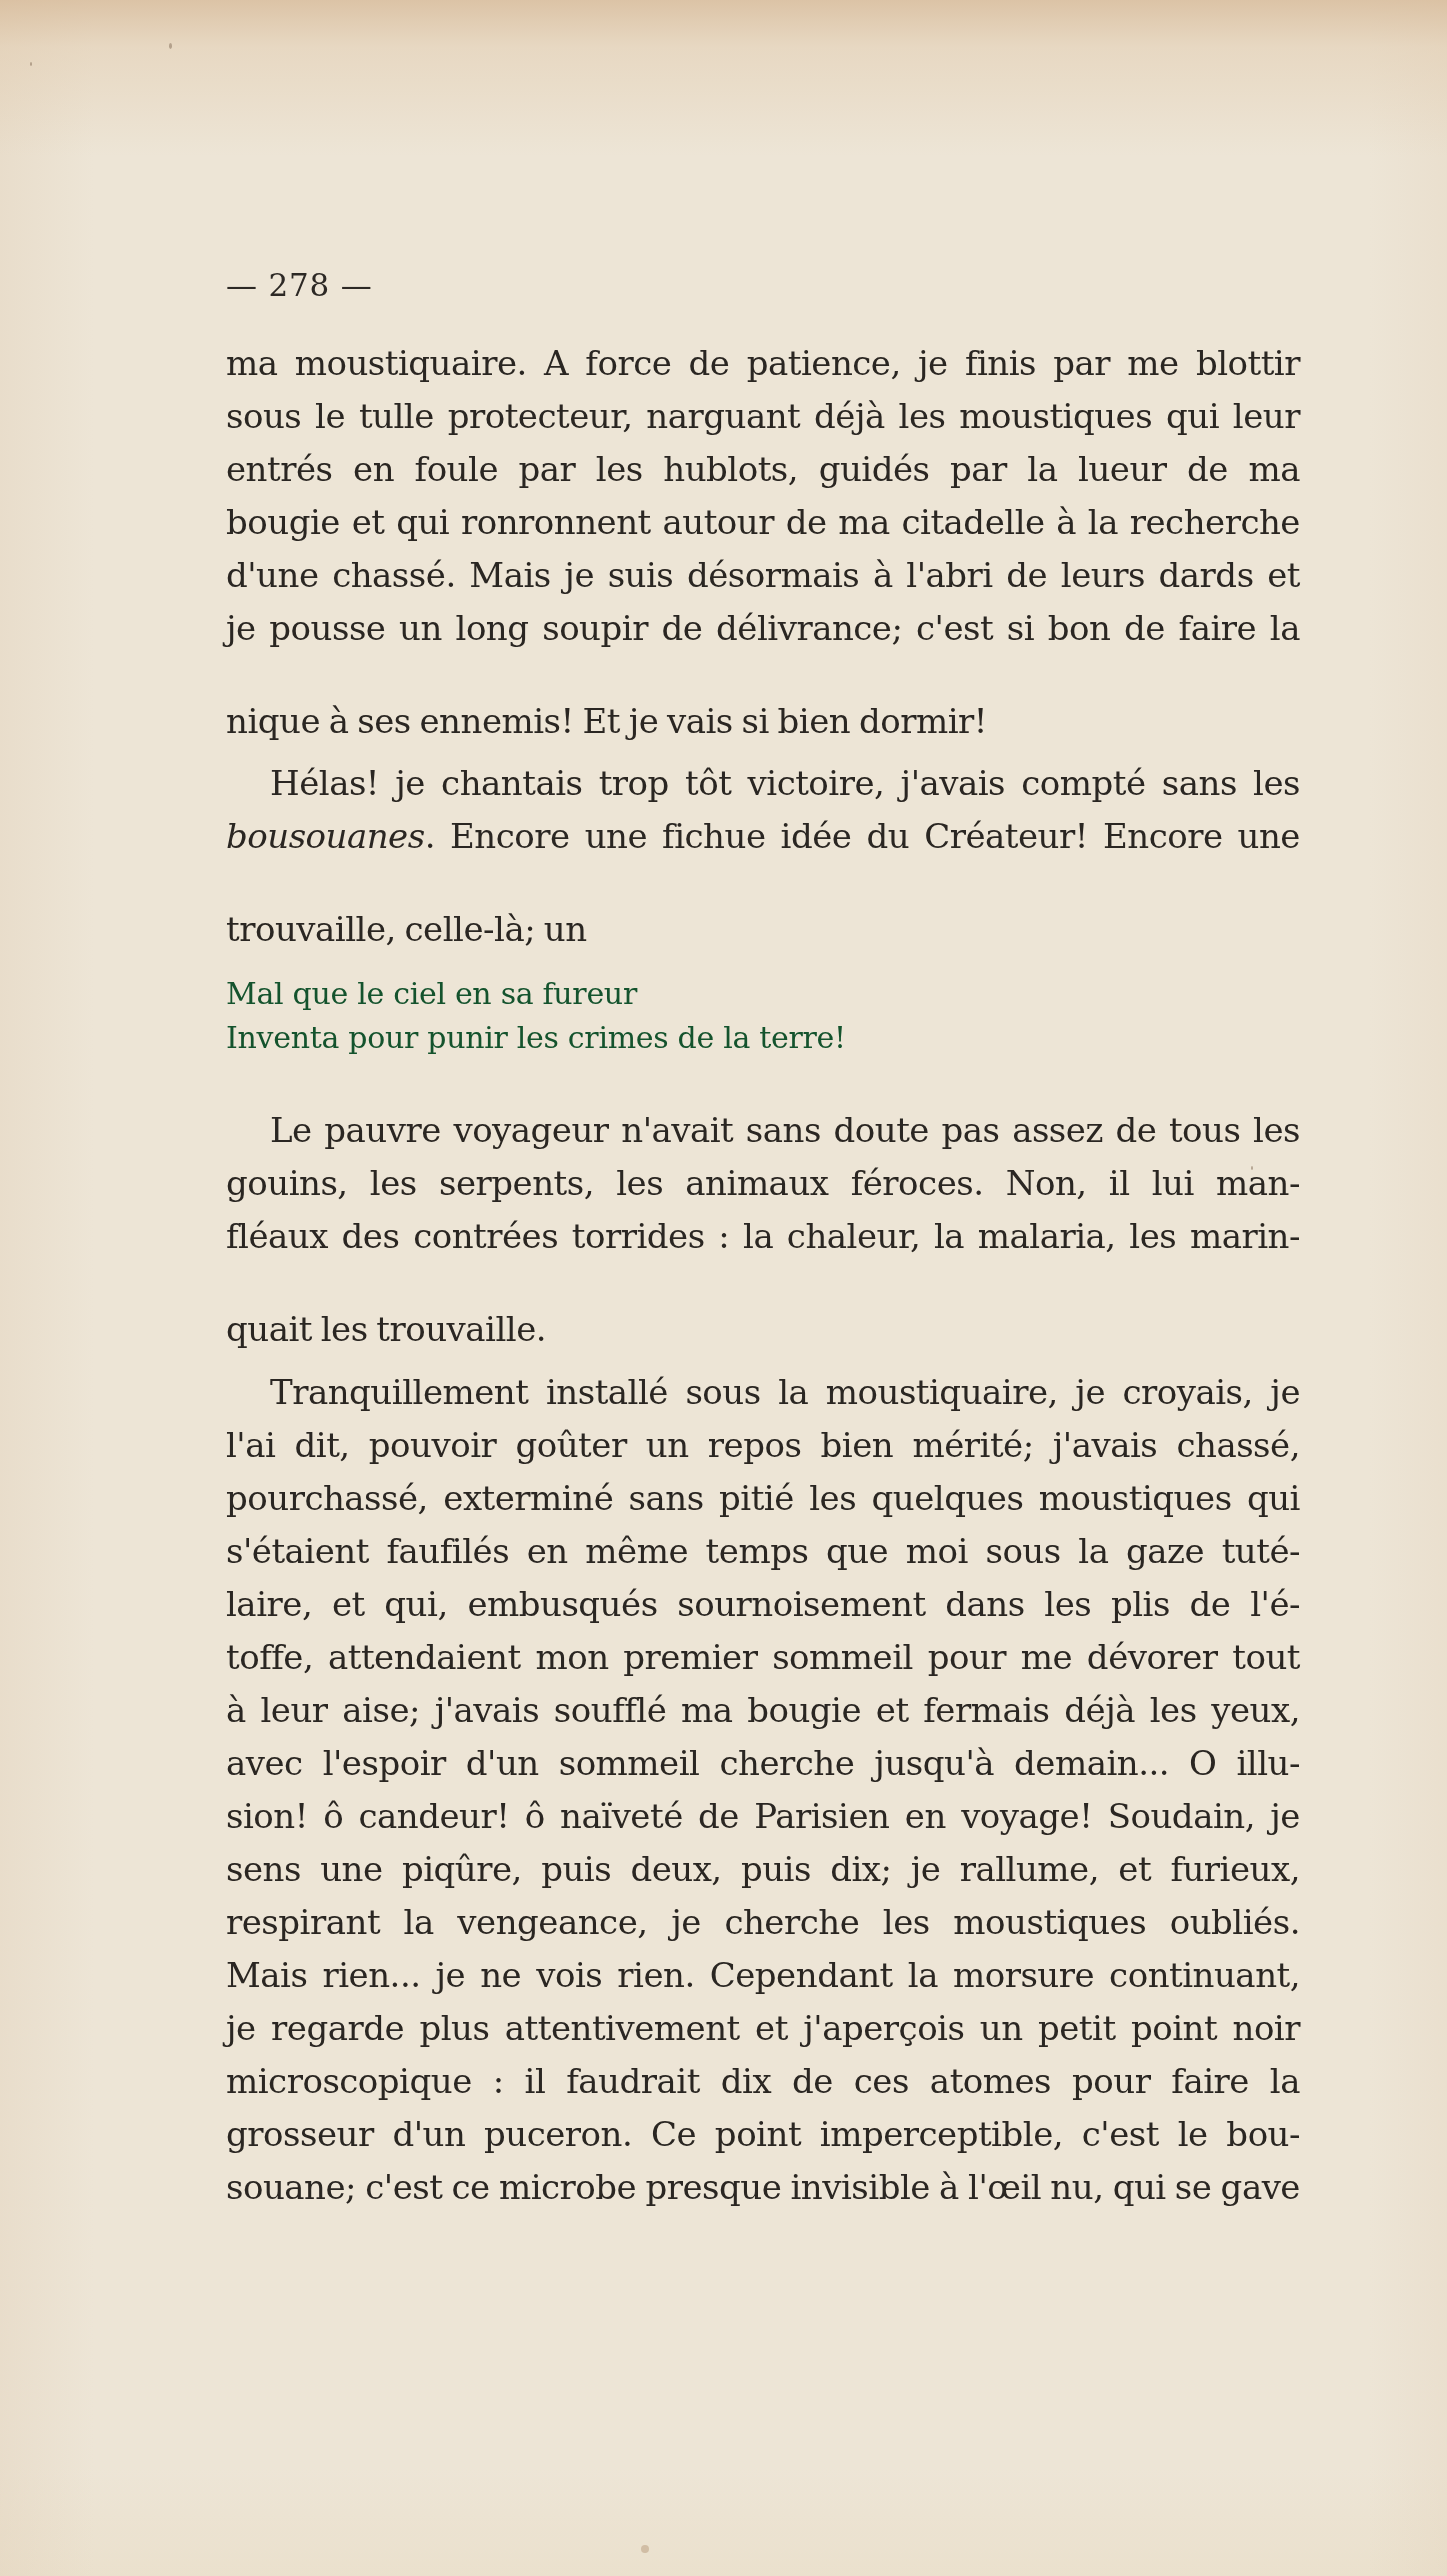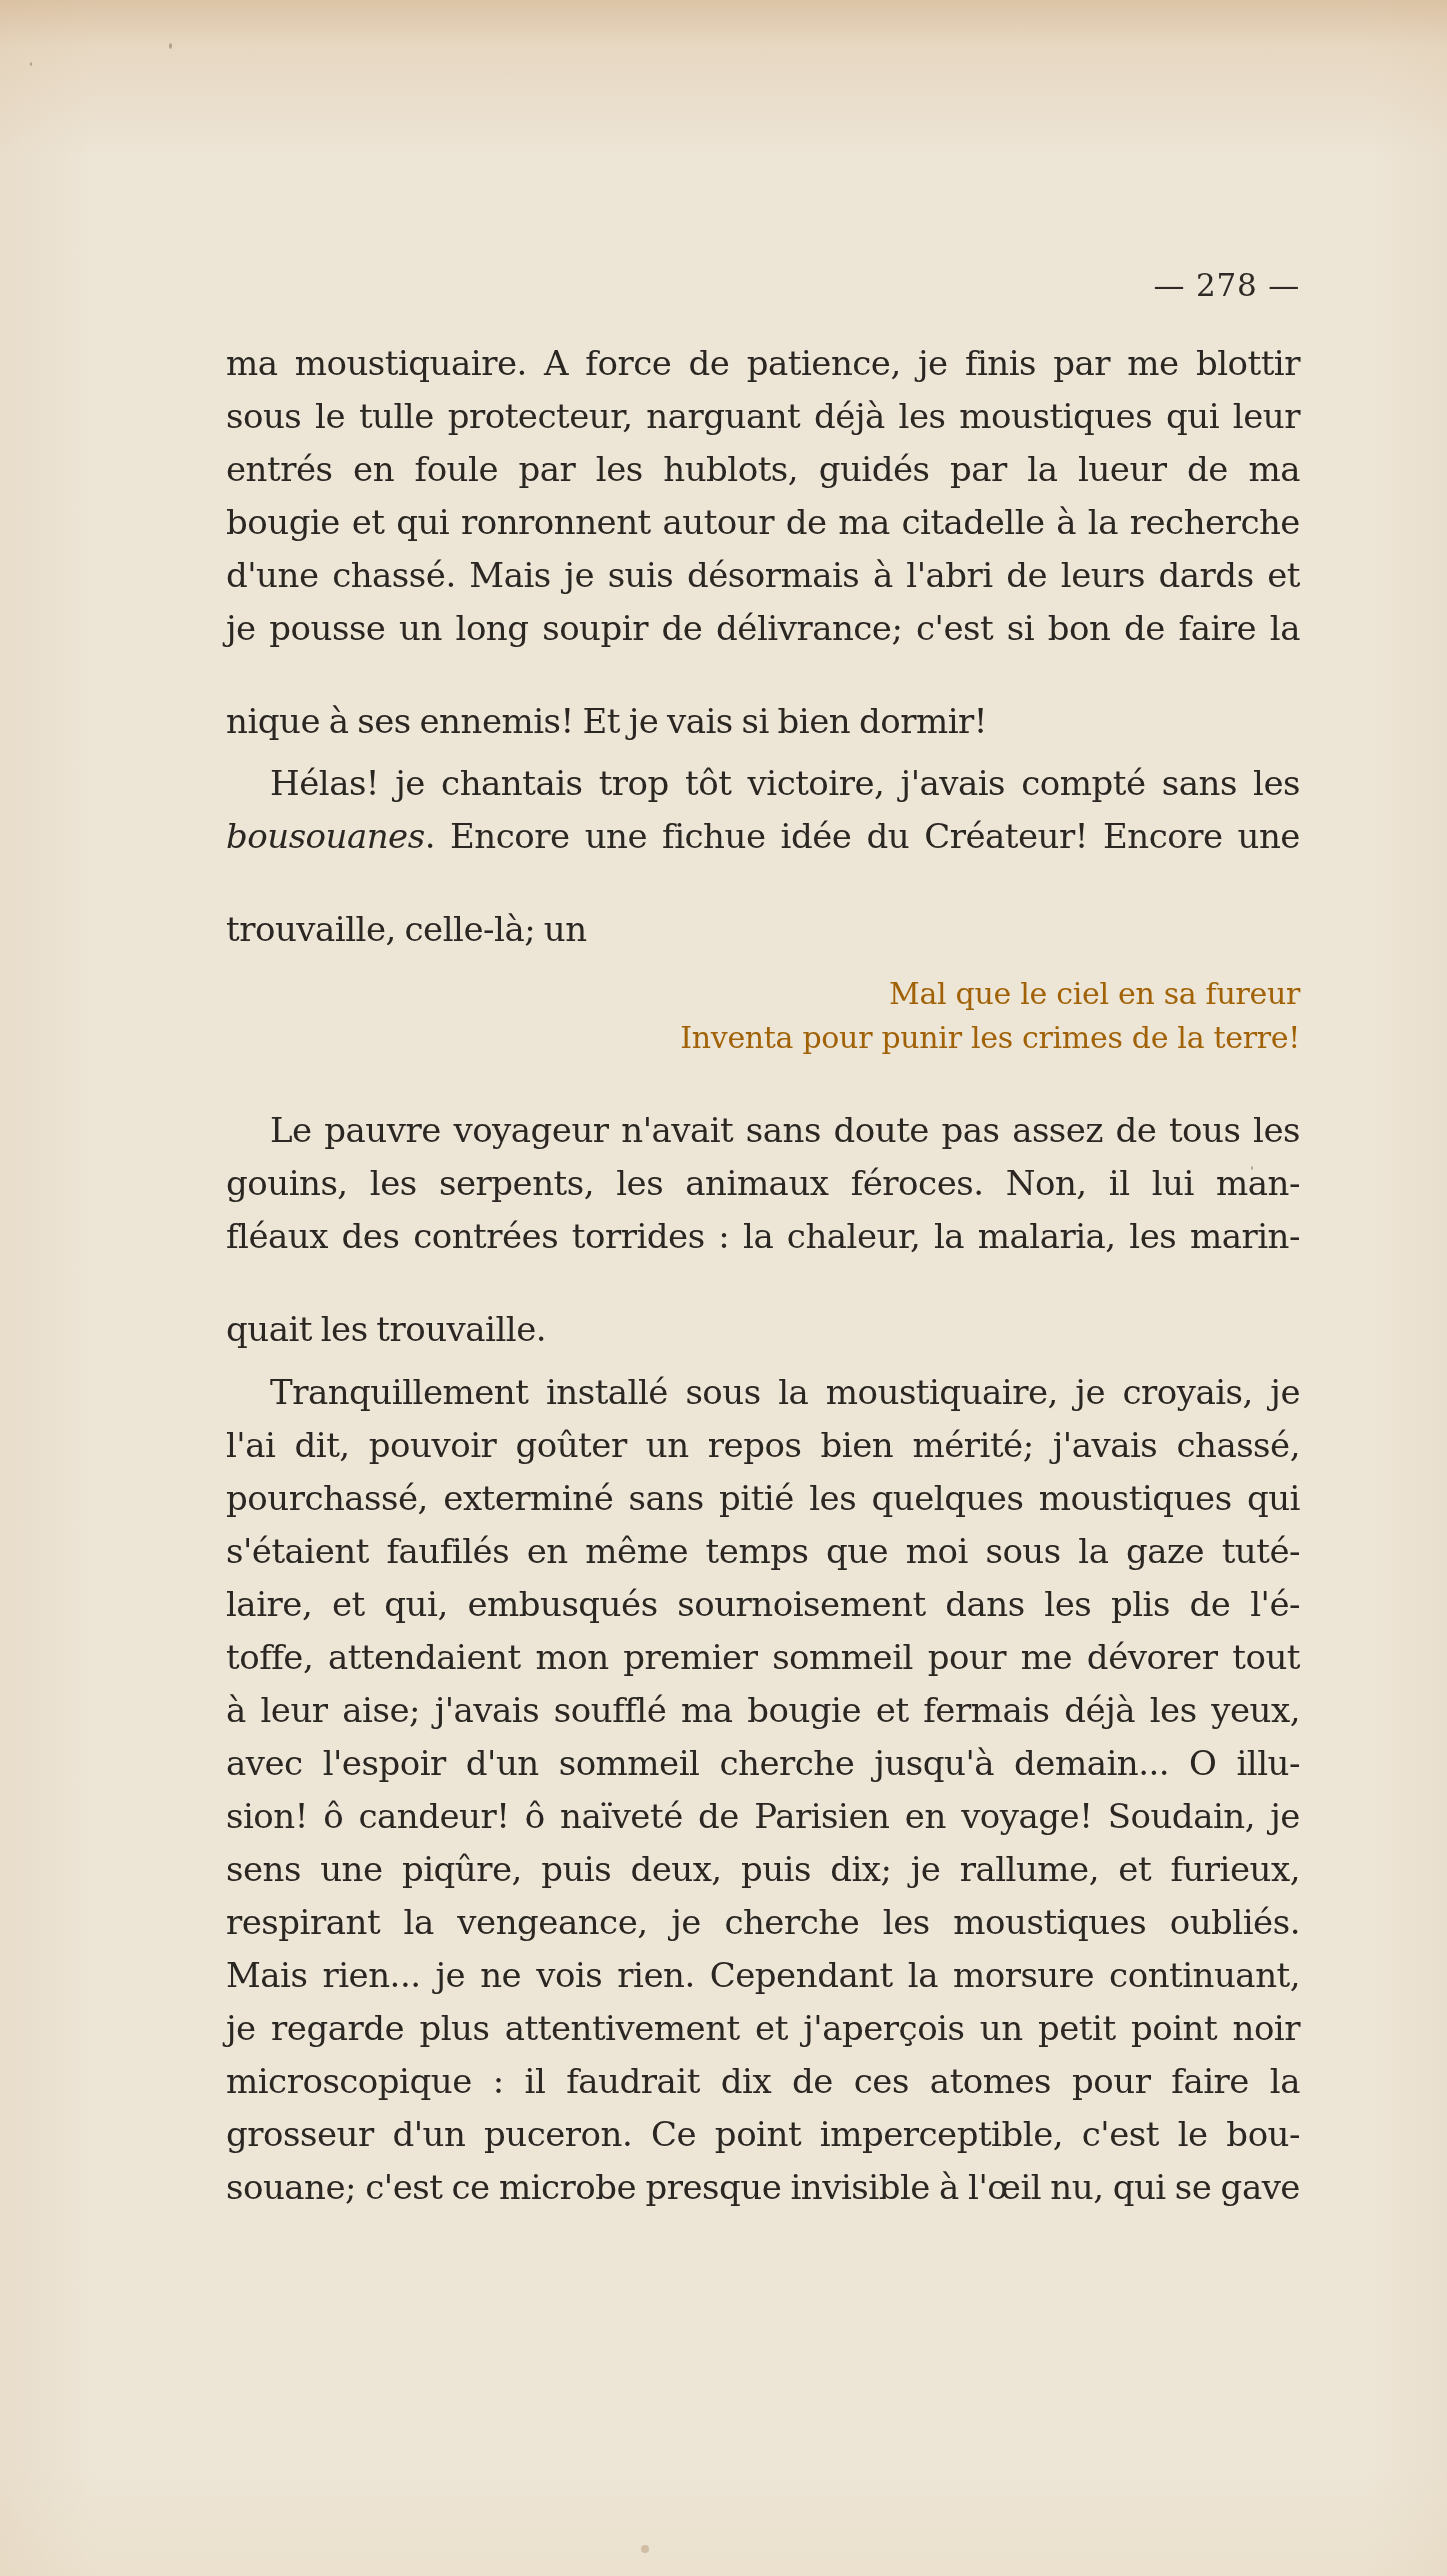--- a/index.html
+++ b/index.html
@@ -24,21 +24,21 @@
       position: absolute;
       left: 226px;
       top: 262px;
       width: 1074px;
     }
     .page-number {
       position: absolute;
       left: 0;
       top: 0;
       width: 1074px;
-      text-align: right;
+      text-align: left;
       font-size: 31px;
       letter-spacing: 0.8px;
       line-height: 47px;
       color: #2d2925;
     }
     .text-block {
       position: absolute;
       top: 75px;
       left: 0;
       width: 1074px;
@@ -64,24 +64,24 @@
     .para-gap {
       height: 9.4px;
     }
     .verse-block {
       height: 148px;
       padding-top: 15.6px;
       box-sizing: border-box;
     }
     .verse {
       display: block;
-      text-align: right;
+      text-align: left;
       font-size: 30px;
       line-height: 44px;
-      color: #a16207;
+      color: #14532d;
       letter-spacing: -0.3px;
       font-family: "DejaVu Serif", "Liberation Serif", serif;
     }
     .italic {
       font-style: italic;
     }
     .speck {
       position: absolute;
       background: #8b7560;
       border-radius: 50%;

